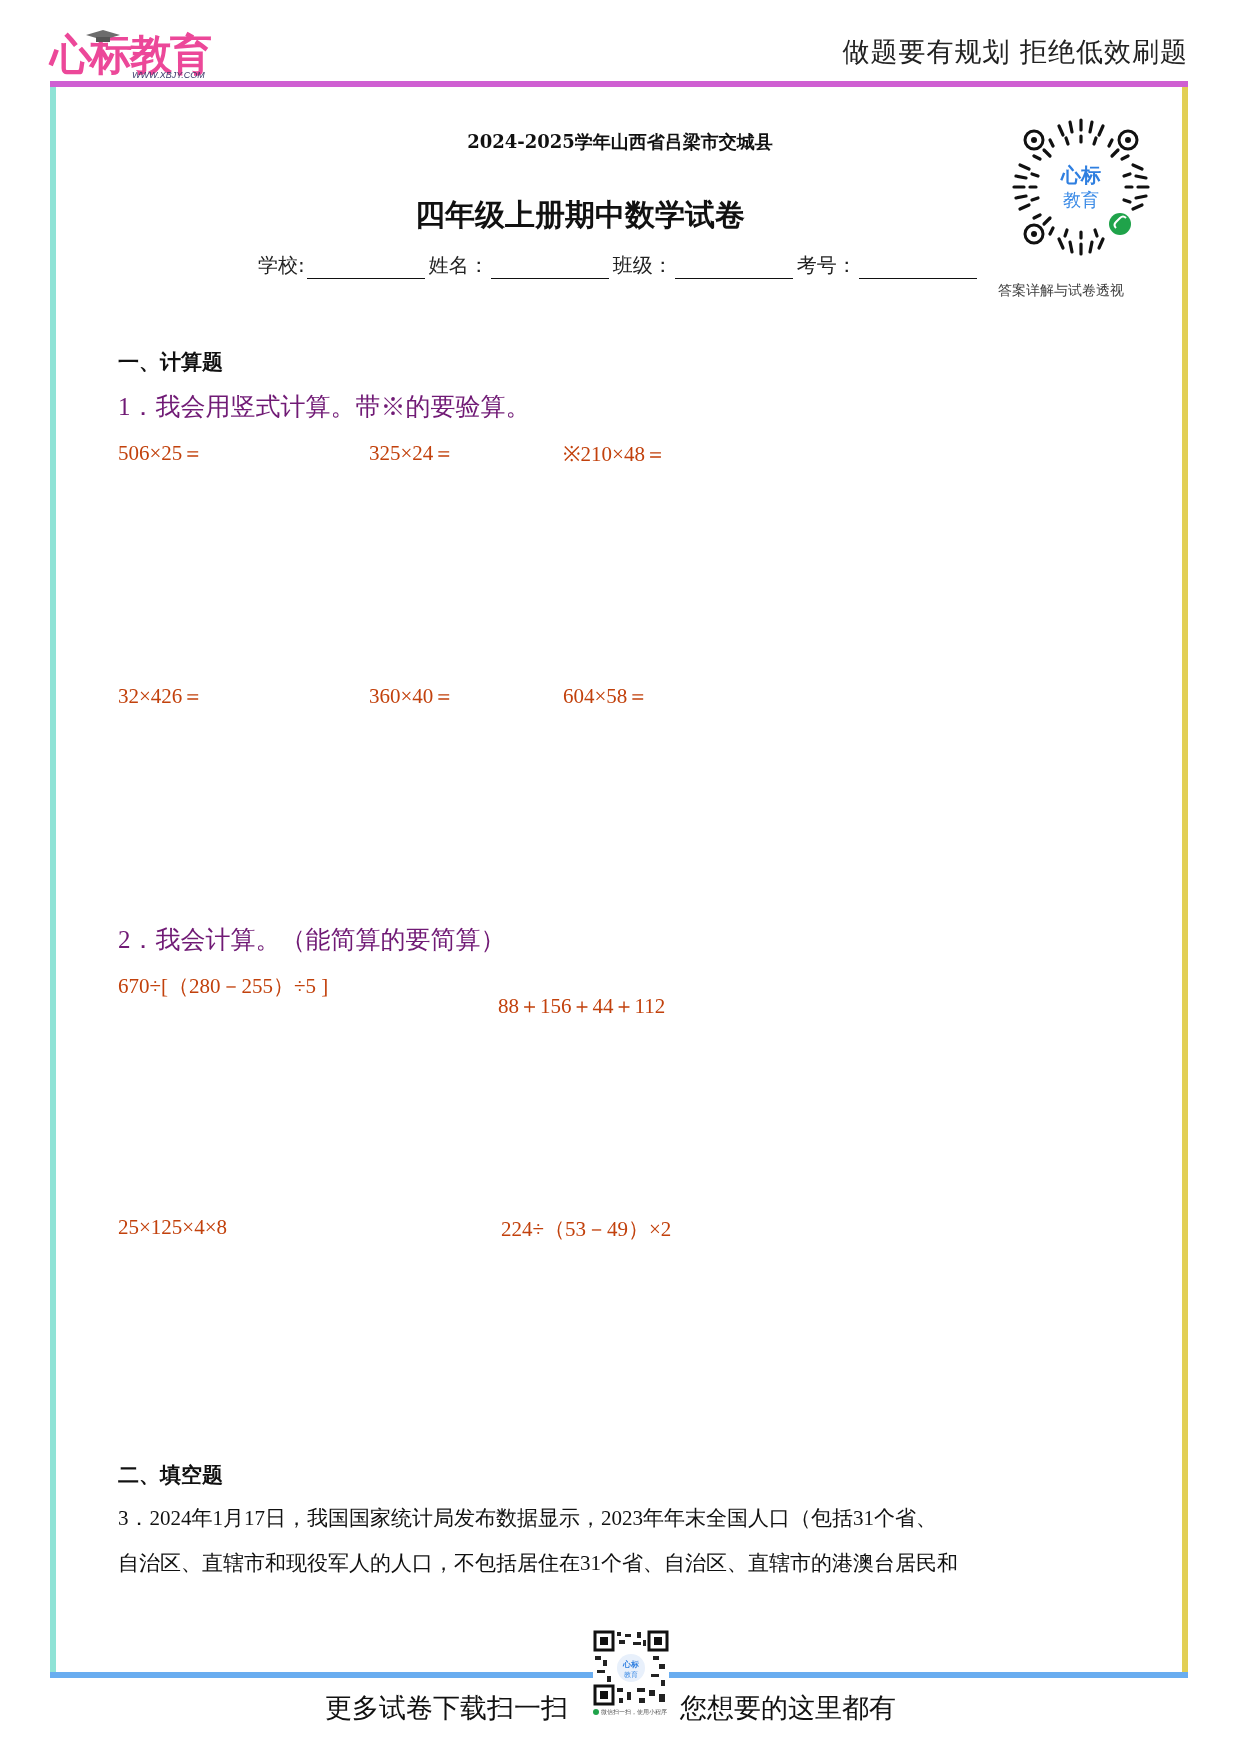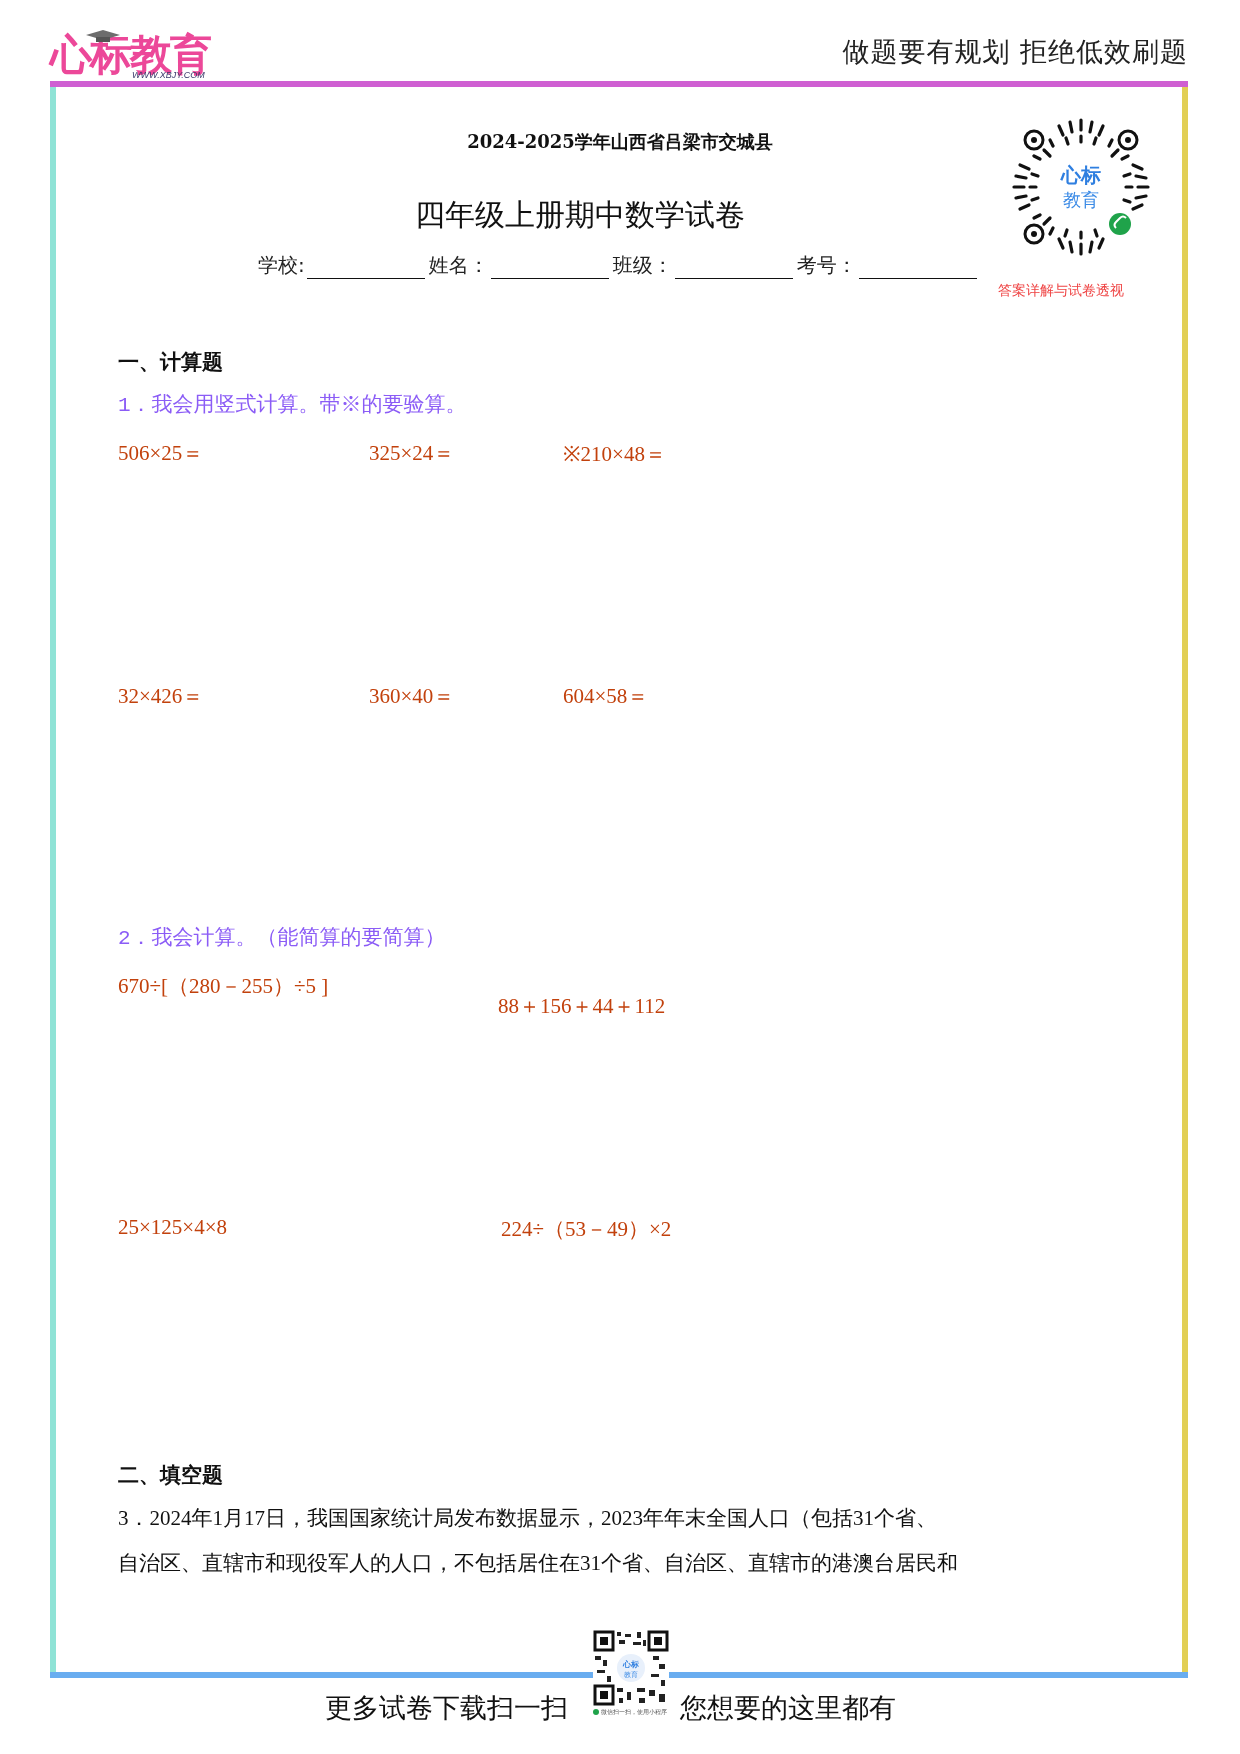--- a/index.html
+++ b/index.html
@@ -20,32 +20,32 @@
   
   .frame-top { left: 50px; top: 81px; width: 1138px; height: 6px; background: #cf5fd2; }
   .frame-left { left: 50px; top: 87px; width: 6px; height: 1585px; background: #8fe3d6; }
   .frame-right { left: 1182px; top: 87px; width: 6px; height: 1585px; background: #e2cf55; }
   .frame-bottom { left: 50px; top: 1672px; width: 1138px; height: 6px; background: #69adf0; }
 
   
   .title1 { left: 0; width: 1240px; top: 130px; text-align: center; font-size: 18px;
             font-weight: bold; font-family: "DejaVu Serif", serif; }
   .title2 { left: 0; width: 1160px; top: 195px; text-align: center; font-size: 30px;
-            font-weight: normal; font-family: "DejaVu Serif", serif; }
+            font-weight: bold; font-family: "DejaVu Serif", serif; }
   .info { left: 258px; top: 252px; font-size: 20px; font-family: "DejaVu Sans", sans-serif; color: #222;
           display: flex; align-items: flex-end; white-space: nowrap; }
   .info .blank { display: inline-block; width: 118px; border-bottom: 1.5px solid #111; height: 18px; margin: 0 4px 0 2px; }
 
   
   .qr { left: 1010px; top: 116px; width: 142px; height: 142px; }
-  .qr-caption { left: 998px; top: 282px; font-family: "DejaVu Sans", sans-serif; font-size: 14px; color: #ef4444; }
+  .qr-caption { left: 998px; top: 282px; font-family: "DejaVu Sans", sans-serif; font-size: 14px; color: #404040; }
 
   
   .sec { font-family: "DejaVu Sans", sans-serif; font-weight: bold; font-size: 21px; }
-  .q { font-size: 21px; font-family: Liberation Mono, monospace; color: #8b5cf6; }
+  .q { font-size: 25px; font-family: Liberation Serif, serif; color: #701a75; }
   .expr { font-size: 21px; font-family: "Liberation Serif", serif; color: #c2410c; white-space: nowrap; }
   .para { left: 118px; width: 1010px; font-size: 21px; font-family: "Liberation Serif", "DejaVu Serif", serif;
           line-height: 45px; color: #111; }
 
   
   .foot-left { left: 325px; top: 1690px; font-family: "DejaVu Sans", sans-serif; font-size: 27px; color: #111; }
   .foot-right { left: 680px; top: 1690px; font-family: "DejaVu Sans", sans-serif; font-size: 27px; color: #111; }
   .foot-qr { left: 593px; top: 1630px; width: 76px; height: 76px; background: #fff; }
   .foot-qr-cap { left: 593px; top: 1708px; font-family: "DejaVu Sans", sans-serif; font-size: 6px; color: #555; white-space: nowrap; }
 </style>

